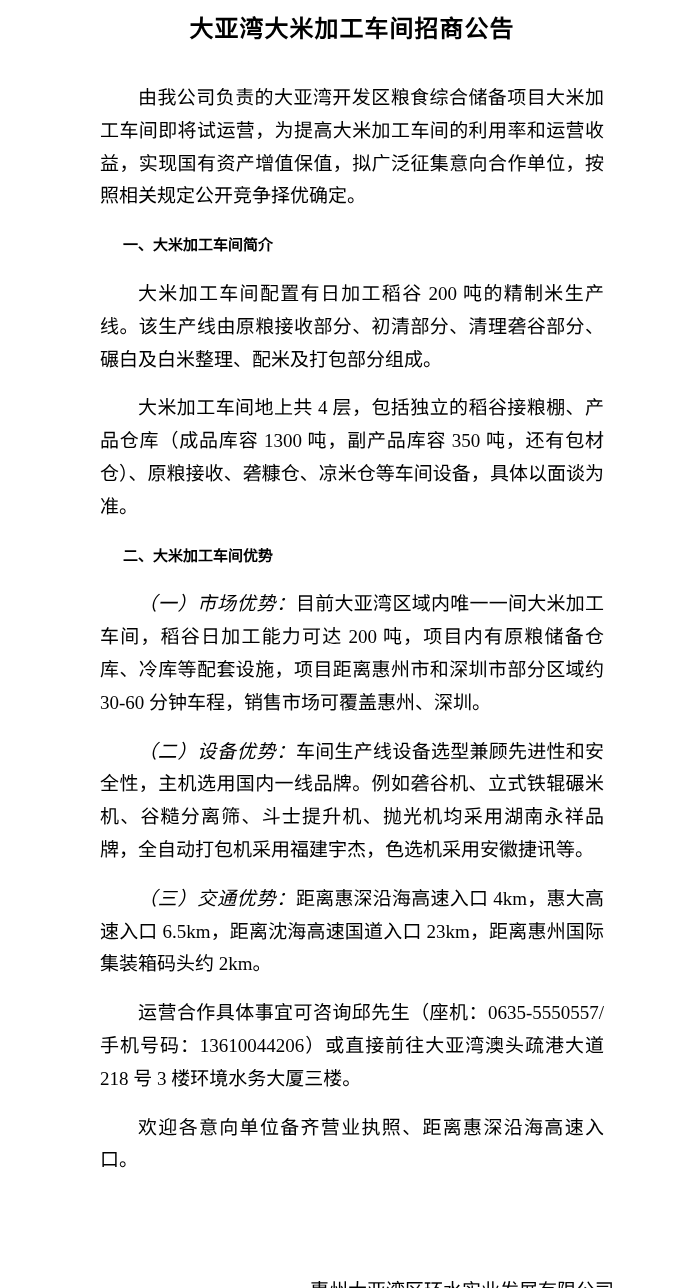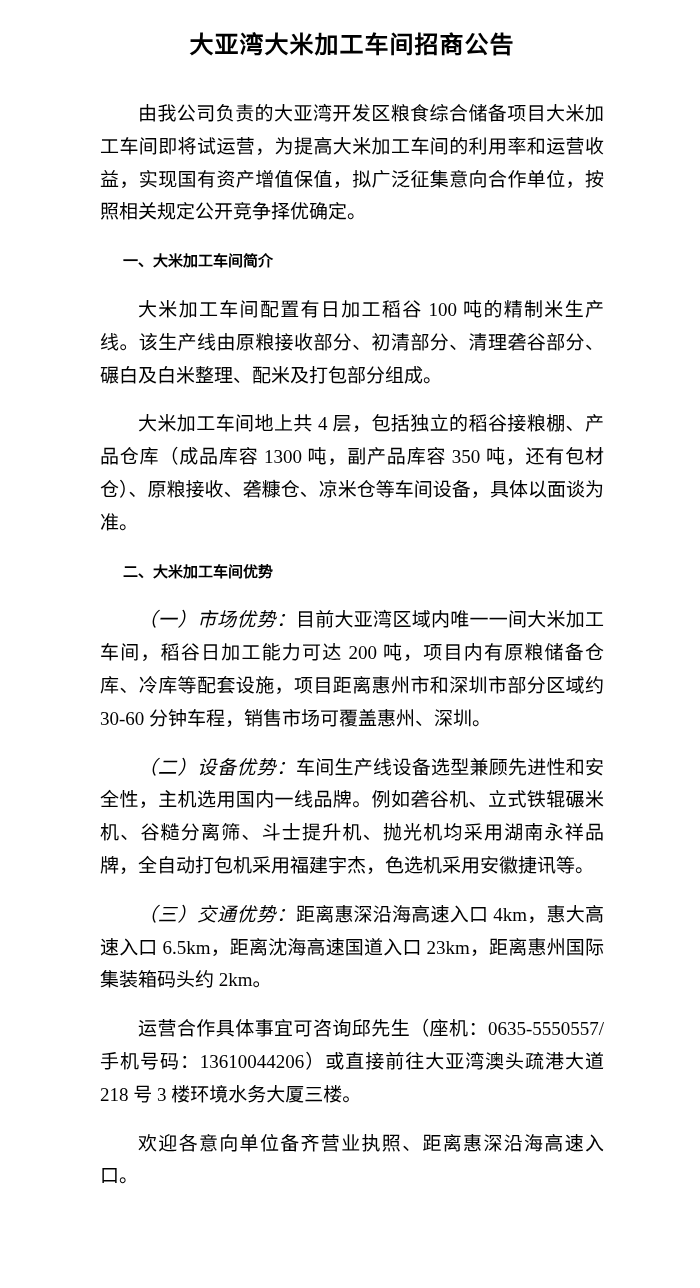--- a/index.html
+++ b/index.html
@@ -11,21 +11,21 @@
     width: 700px;
     height: 1288px;
     overflow: hidden;
     color: #000000;
     font-family: "Liberation Serif", "DejaVu Serif", serif;
   }
   .page {
     box-sizing: border-box;
     width: 700px;
     height: 1288px;
-    padding: 28px 80px 0 84px;
+    padding: 12px 80px 0 84px;
     background: #ffffff;
   }
   .doc-title {
     margin: 0 0 36px 0;
     font-size: 24px;
     line-height: 34px;
     font-weight: bold;
     text-align: center;
     letter-spacing: 1px;
     font-family: "Liberation Serif", "DejaVu Serif", serif;
@@ -73,21 +73,21 @@
 
   <h1 class="doc-title">大亚湾大米加工车间招商公告</h1>
 
   <div class="body-text">
 
     <p class="para">由我公司负责的大亚湾开发区粮食综合储备项目大米加工车间即将试运营，为提高大米加工车间的利用率和运营收益，实现国有资产增值保值，拟广泛征集意向合作单位，按照相关规定公开竞争择优确定。</p>
 
     <div class="heading">一、大米加工车间简介</div>
 
 
-    <p class="para">大米加工车间配置有日加工稻谷 100 吨的精制米生产线。该生产线由原粮接收部分、初清部分、清理砻谷部分、碾白及白米整理、配米及打包部分组成。</p>
+    <p class="para">大米加工车间配置有日加工稻谷 200 吨的精制米生产线。该生产线由原粮接收部分、初清部分、清理砻谷部分、碾白及白米整理、配米及打包部分组成。</p>
 
     <p class="para">大米加工车间地上共 4 层，包括独立的稻谷接粮棚、产品仓库（成品库容 1300 吨，副产品库容 350 吨，还有包材仓）、原粮接收、砻糠仓、凉米仓等车间设备，具体以面谈为准。</p>
 
     <div class="heading">二、大米加工车间优势</div>
 
     <p class="para"><span class="label">（一）市场优势：</span><span>目前大亚湾区域内唯一一间大米加工车间，稻谷日加工能力可达 200 吨，项目内有原粮储备仓库、冷库等配套设施，项目距离惠州市和深圳市部分区域约 30-60 分钟车程，销售市场可覆盖惠州、深圳。</span></p>
 
     <p class="para"><span class="label">（二）设备优势：</span><span>车间生产线设备选型兼顾先进性和安全性，主机选用国内一线品牌。例如砻谷机、立式铁辊碾米机、谷糙分离筛、斗士提升机、抛光机均采用湖南永祥品牌，全自动打包机采用福建宇杰，色选机采用安徽捷讯等。</span></p>
 
     <p class="para"><span class="label">（三）交通优势：</span><span>距离惠深沿海高速入口 4km，惠大高速入口 6.5km，距离沈海高速国道入口 23km，距离惠州国际集装箱码头约 2km。</span></p>

